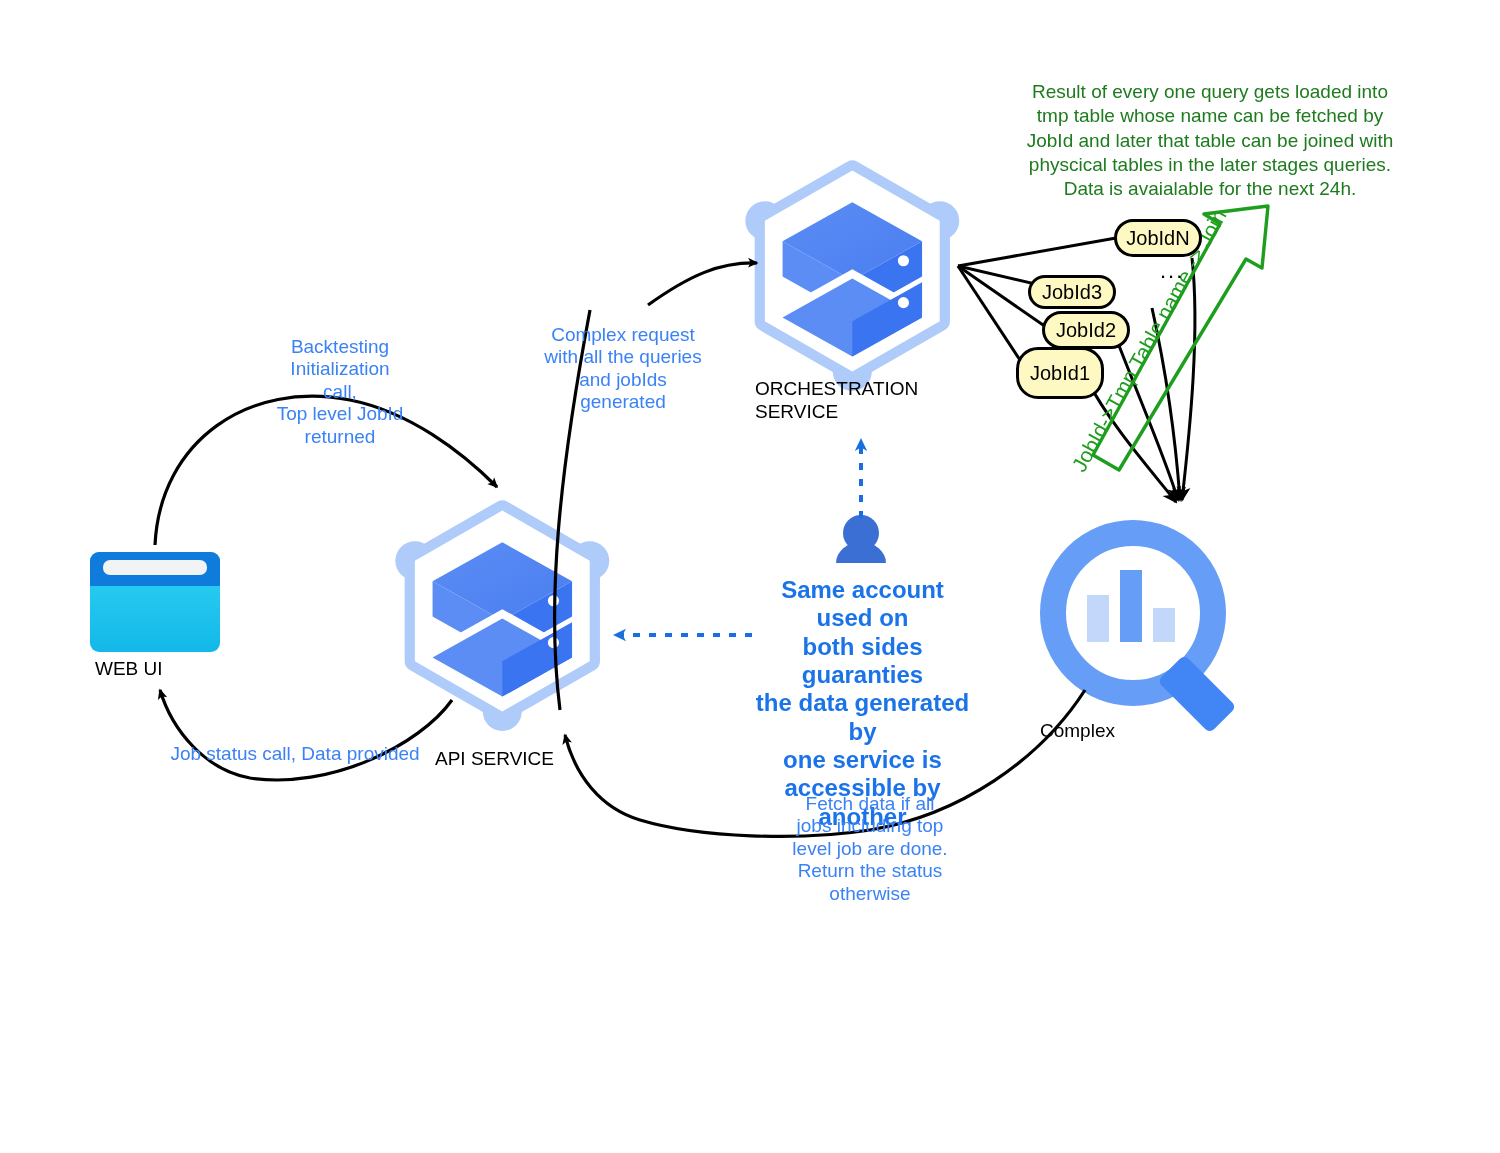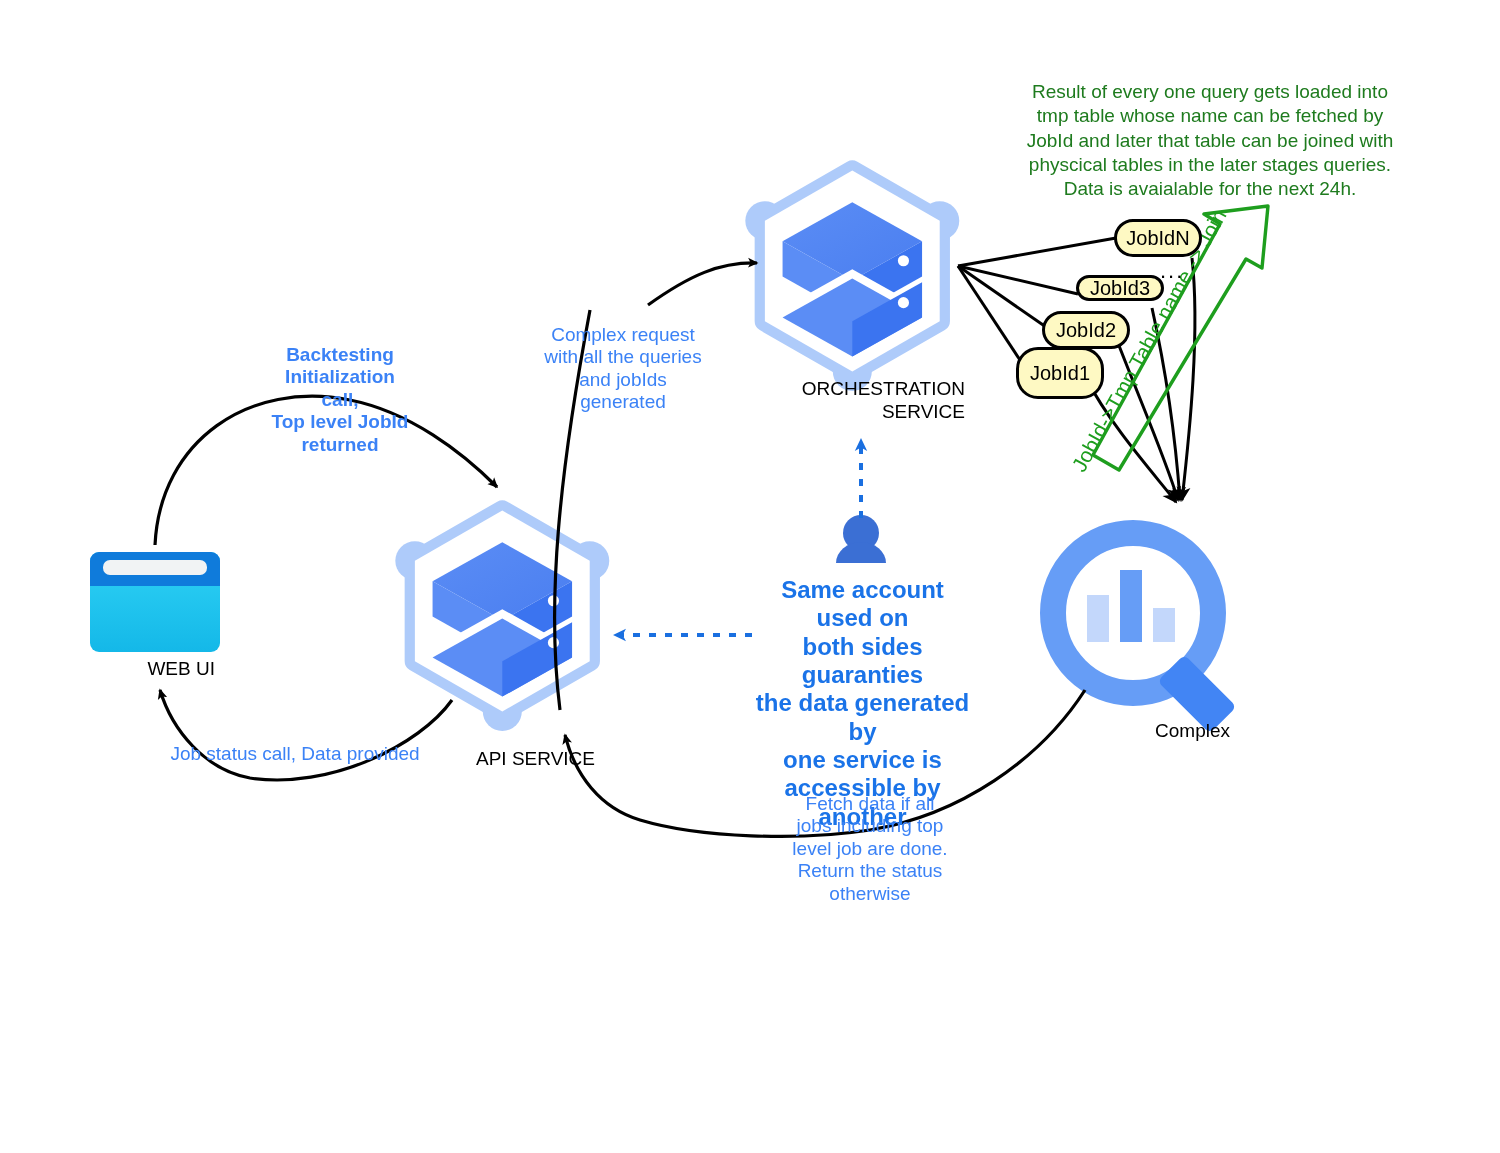--- a/index.html
+++ b/index.html
@@ -7,21 +7,21 @@
     width:1500px;height:1153px;
     font-family:"Liberation Sans","DejaVu Sans",sans-serif;
     position:relative;overflow:hidden;
     color:#000;
   }
   #canvas{position:absolute;left:0;top:0;width:1500px;height:1153px;}
   .lbl{position:absolute;text-align:center;line-height:1.18;white-space:pre-line;}
   .lbl-black{color:#3b82f6;font-size:19px;}
   .lbl-blue{color:#1a73e8;font-size:24px;font-weight:bold;}
   .lbl-green{color:#1e7b1e;font-size:19px;}
-  .node-label{position:absolute;text-align:right;font-size:19px;color:#000;line-height:1.2;white-space:pre-line;}
+  .node-label{position:absolute;text-align:left;font-size:19px;color:#000;line-height:1.2;white-space:pre-line;}
   .pill{
     position:absolute;
     border:3px solid #000;
     border-radius:22px;
     background:#fef9c3;
     font-size:20px;
     color:#000;
     display:flex;align-items:center;justify-content:center;
     box-sizing:border-box;
   }
@@ -163,21 +163,21 @@
 
 <div class="node-label" style="left:95px;top:658px;width:120px;">WEB UI</div>
 
 <div class="node-label" style="left:435px;top:748px;width:160px;">API SERVICE</div>
 
 <div class="node-label" style="left:755px;top:378px;width:210px;">ORCHESTRATION
 SERVICE</div>
 
 <div class="node-label" style="left:1040px;top:720px;width:190px;">Complex</div>
 
-<div class="lbl lbl-black" style="left:245px;top:344px;width:190px;font-weight:bold;">Backtesting
+<div class="lbl lbl-black" style="left:245px;top:336px;width:190px;">Backtesting
 Initialization
 call,
 Top level JobId
 returned</div>
 
 <div class="lbl lbl-black" style="left:145px;top:743px;width:300px;">Job status call, Data provided</div>
 
 <div class="lbl lbl-black" style="left:528px;top:324px;width:190px;">Complex request
 with all the queries
 and jobIds
@@ -200,17 +200,17 @@
 JobId and later that table can be joined with
 physcical tables in the later stages queries.
 Data is avaialable for the next 24h.</div>
 
 <div class="green-arrow-label" style="left:1088px;top:452px;transform:rotate(-61deg);">JobId-&gt;Tmp Table name -&gt; Join</div>
 
 <div class="pill" style="left:1114px;top:219px;width:88px;height:38px;">JobIdN</div>
 
 <div class="dots" style="left:1160px;top:258px;">...</div>
 
-<div class="pill" style="left:1076px;top:275px;width:88px;height:26px;">JobId3</div>
+<div class="pill" style="left:1028px;top:275px;width:88px;height:34px;">JobId3</div>
 
 <div class="pill" style="left:1042px;top:311px;width:88px;height:38px;text-align:right;">JobId2</div>
 
 <div class="pill" style="left:1016px;top:347px;width:88px;height:52px;">JobId1</div>
 
 </body></html>

